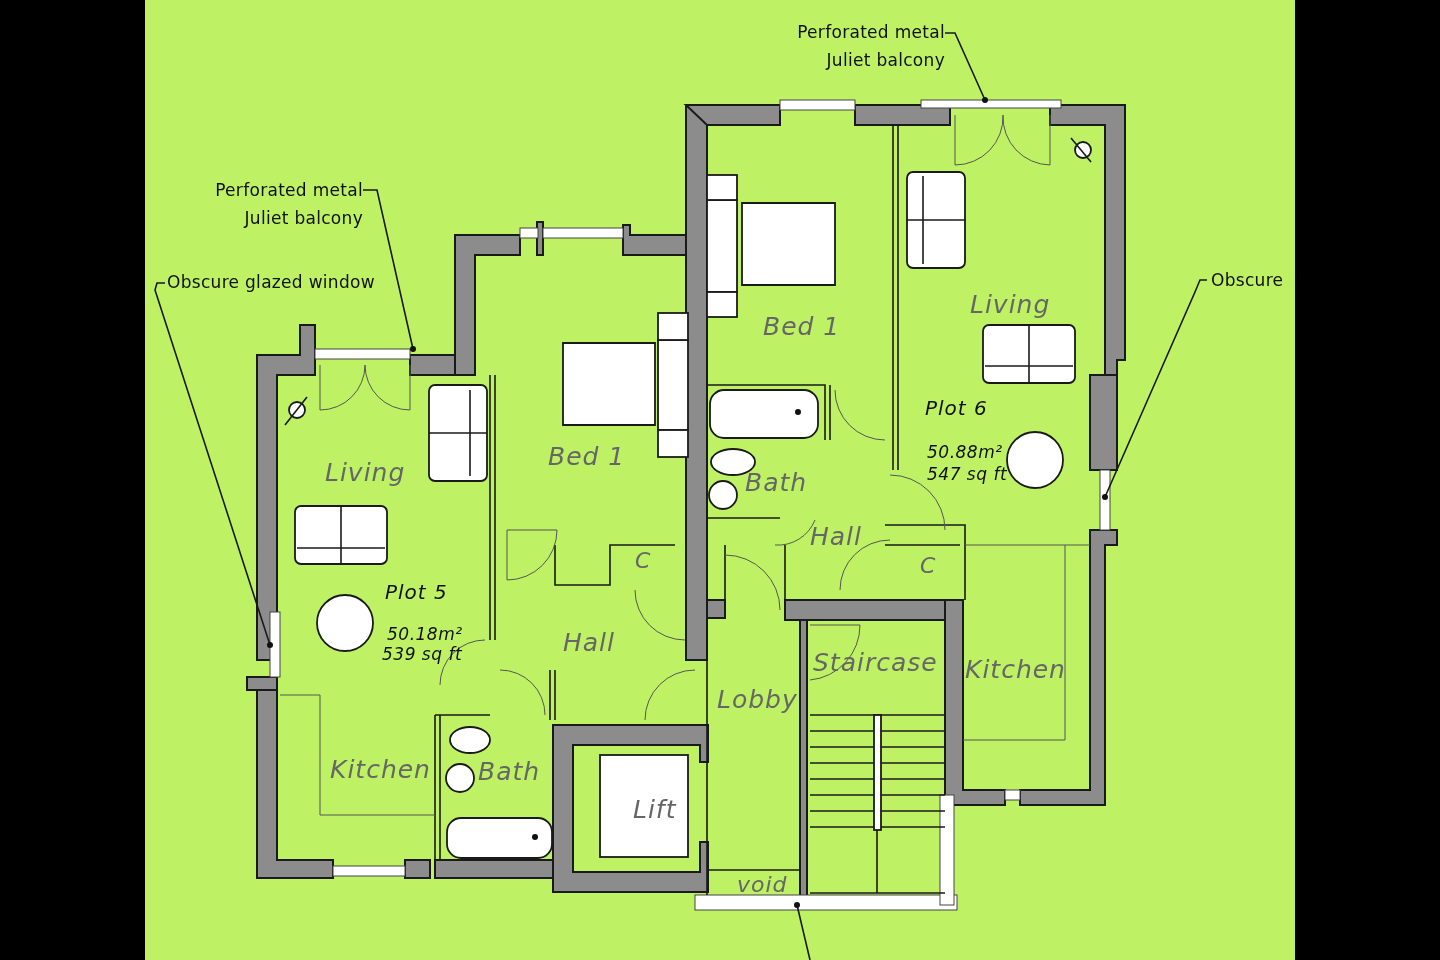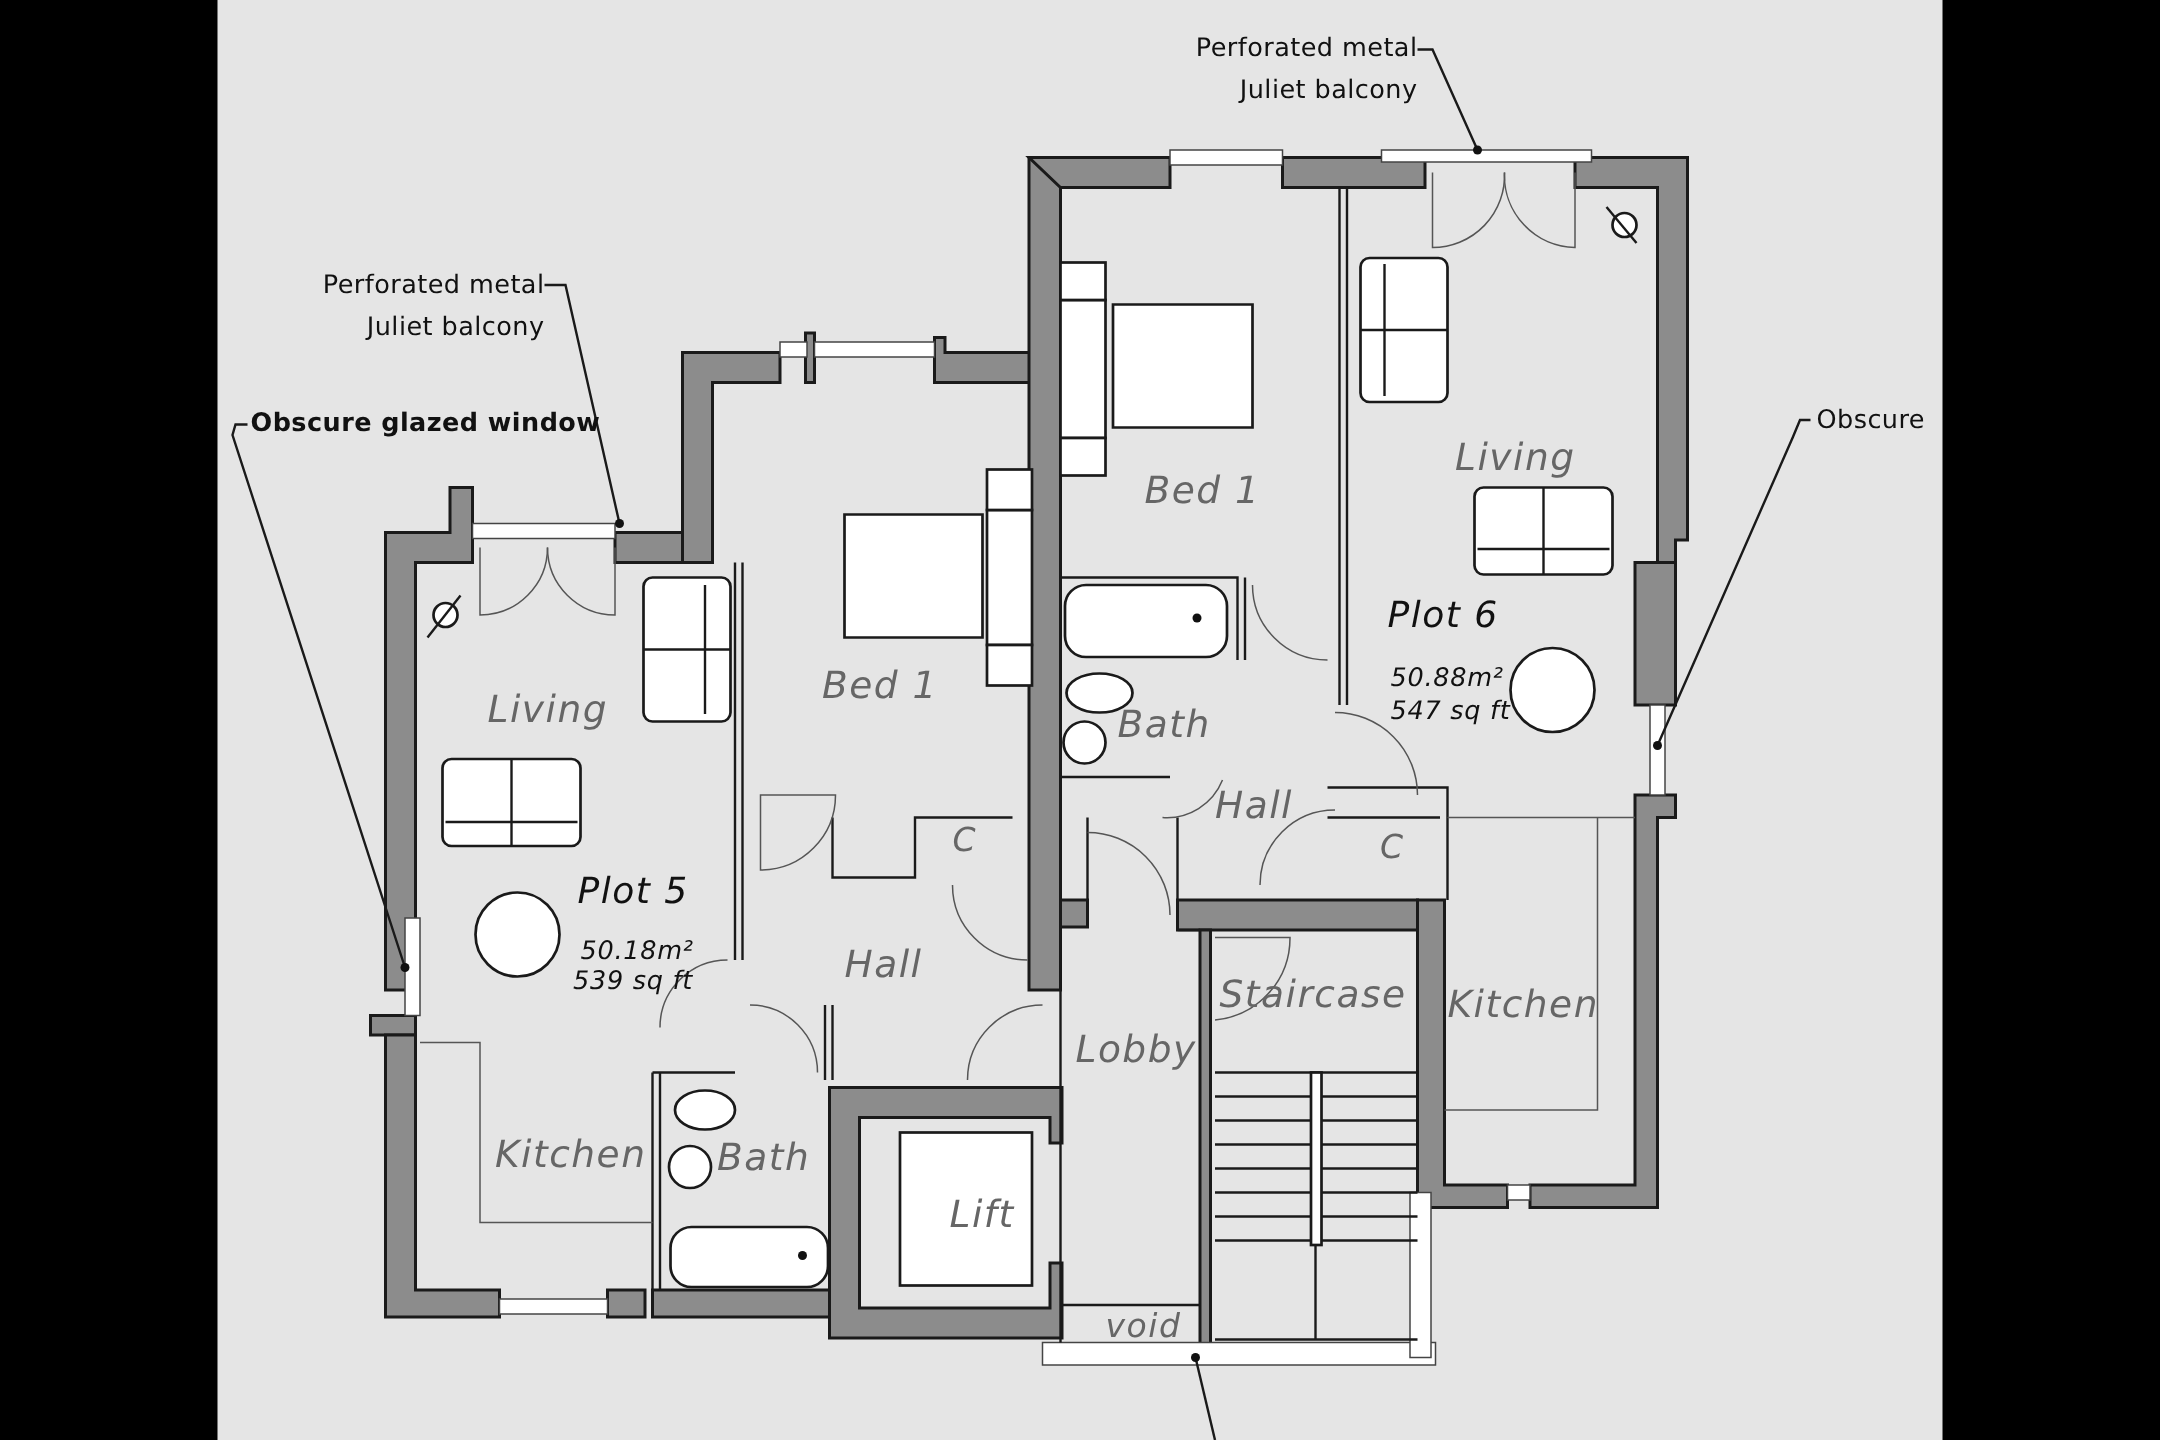--- a/index.html
+++ b/index.html
@@ -1,26 +1,26 @@
 <!DOCTYPE html>
 <html><head>
 <meta charset="utf-8">
 <style>
   html, body { margin: 0; padding: 0; background: #000; }
   body { width: 1440px; height: 960px; overflow: hidden; position: relative; font-family: "DejaVu Sans", sans-serif; }
-  .canvas { position: absolute; left: 145px; top: 0; width: 1150px; height: 960px; background: #e5e5e5; overflow: hidden; }
+  .canvas { position: absolute; left: 145px; top: 0; width: 1150px; height: 960px; background: #bef264; overflow: hidden; }
   svg { position: absolute; left: 0; top: 0; }
   .wall { fill: #8c8c8c; stroke: #1a1a1a; stroke-width: 2; }
   .ln { fill: none; stroke: #1a1a1a; stroke-width: 1.6; }
   .thin { fill: none; stroke: #555; stroke-width: 1; }
   .fx { fill: #fff; stroke: #1a1a1a; stroke-width: 1.8; }
   .win { fill: #fff; stroke: #444; stroke-width: 1; }
   .lbl { position: absolute; font-family: "DejaVu Sans", sans-serif; white-space: nowrap; }
   .room { font-style: italic; color: #666; font-size: 25px; letter-spacing: 1px; font-weight: 300; }
-  .plot { font-style: italic; color: #111; font-size: 24px; letter-spacing: 1px; }
+  .plot { font-style: italic; color: #111; font-size: 20px; letter-spacing: 1px; }
   .area { font-style: italic; color: #111; font-size: 17px; letter-spacing: 0.5px; }
   .note { color: #111; font-size: 17px; letter-spacing: 0.3px; }
   .void { font-style: italic; color: #666; font-size: 22px; letter-spacing: 1px; margin-left: 12px; }
   .rt { text-align: right; }
 </style>
 </head>
 <body>
 
 <div class="canvas">
 <svg width="1150" height="960" viewBox="0 0 1150 960">
@@ -192,21 +192,21 @@
     <circle cx="652" cy="905" r="3" fill="#111"></circle>
   </g>
 </svg>
 
 <div class="lbl note rt" style="left:620px;top:22px;width:180px;">Perforated metal</div>
 <div class="lbl note rt" style="left:620px;top:50px;width:180px;">Juliet balcony</div>
 
 <div class="lbl note rt" style="left:40px;top:180px;width:178px;">Perforated metal</div>
 <div class="lbl note rt" style="left:40px;top:208px;width:178px;">Juliet balcony</div>
 
-<div class="lbl note" style="left:22px;top:272px;font-weight:bold;">Obscure glazed window</div>
+<div class="lbl note" style="left:22px;top:272px;">Obscure glazed window</div>
 <div class="lbl note" style="left:1066px;top:270px;">Obscure</div>
 
 <div class="lbl room" style="left:180px;top:458px;">Living</div>
 <div class="lbl room" style="left:403px;top:442px;">Bed 1</div>
 <div class="lbl room" style="left:490px;top:548px;font-size:22px;">C</div>
 <div class="lbl room" style="left:418px;top:628px;">Hall</div>
 <div class="lbl room" style="left:185px;top:755px;">Kitchen</div>
 <div class="lbl room" style="left:333px;top:757px;">Bath</div>
 
 <div class="lbl plot" style="left:240px;top:568px;margin-top:12px;">Plot 5</div>

